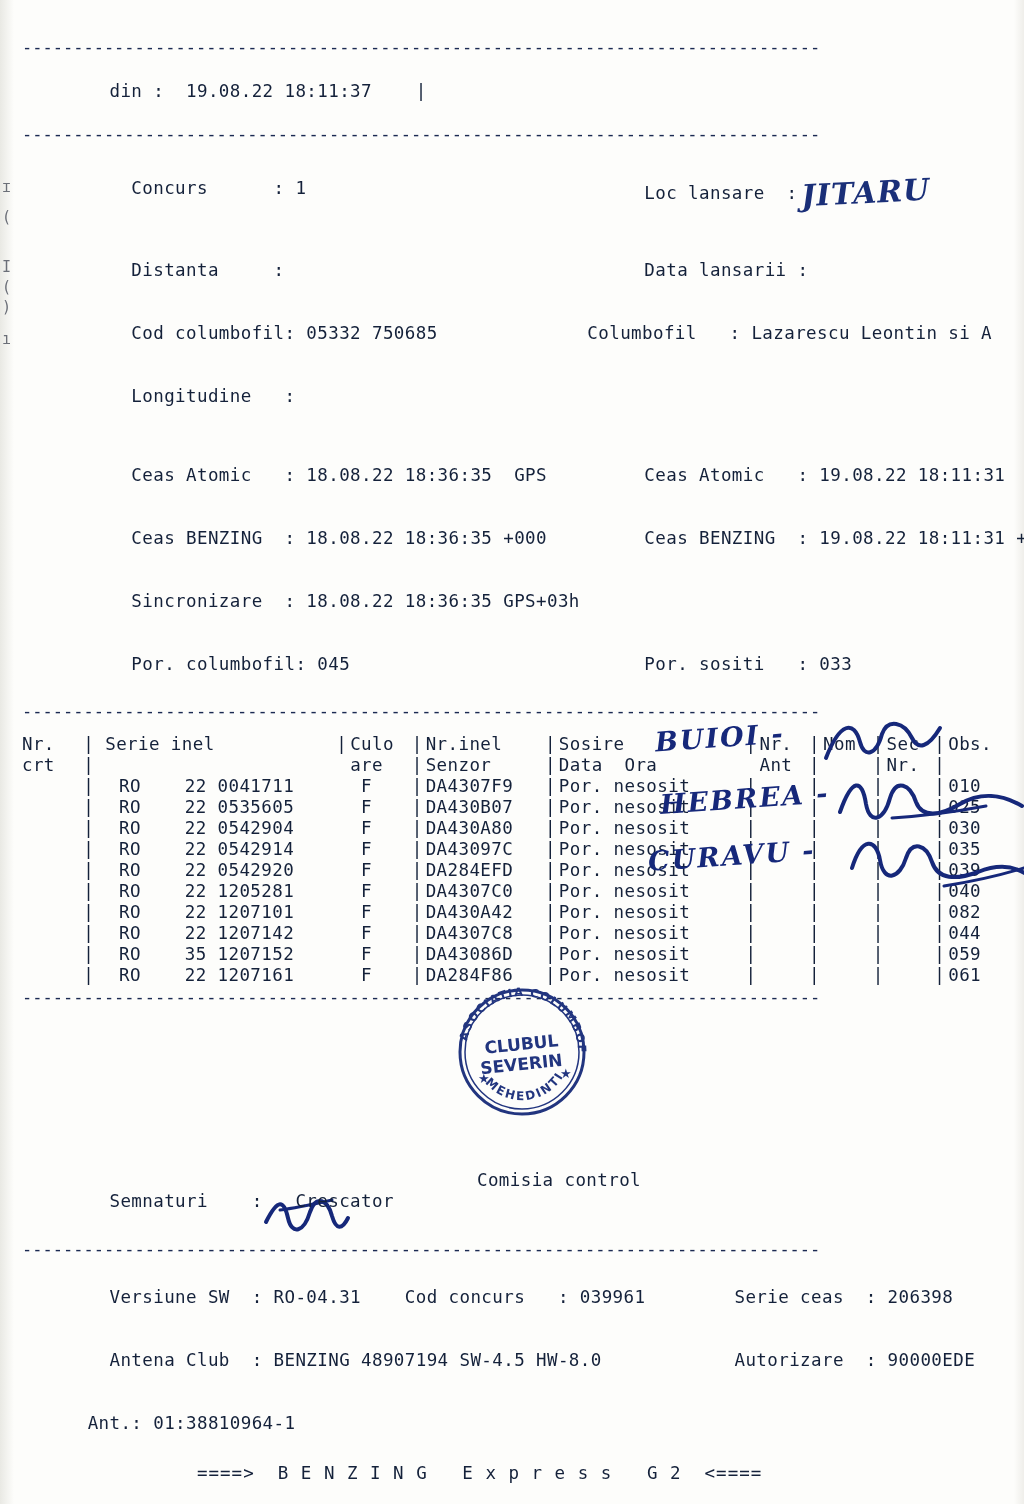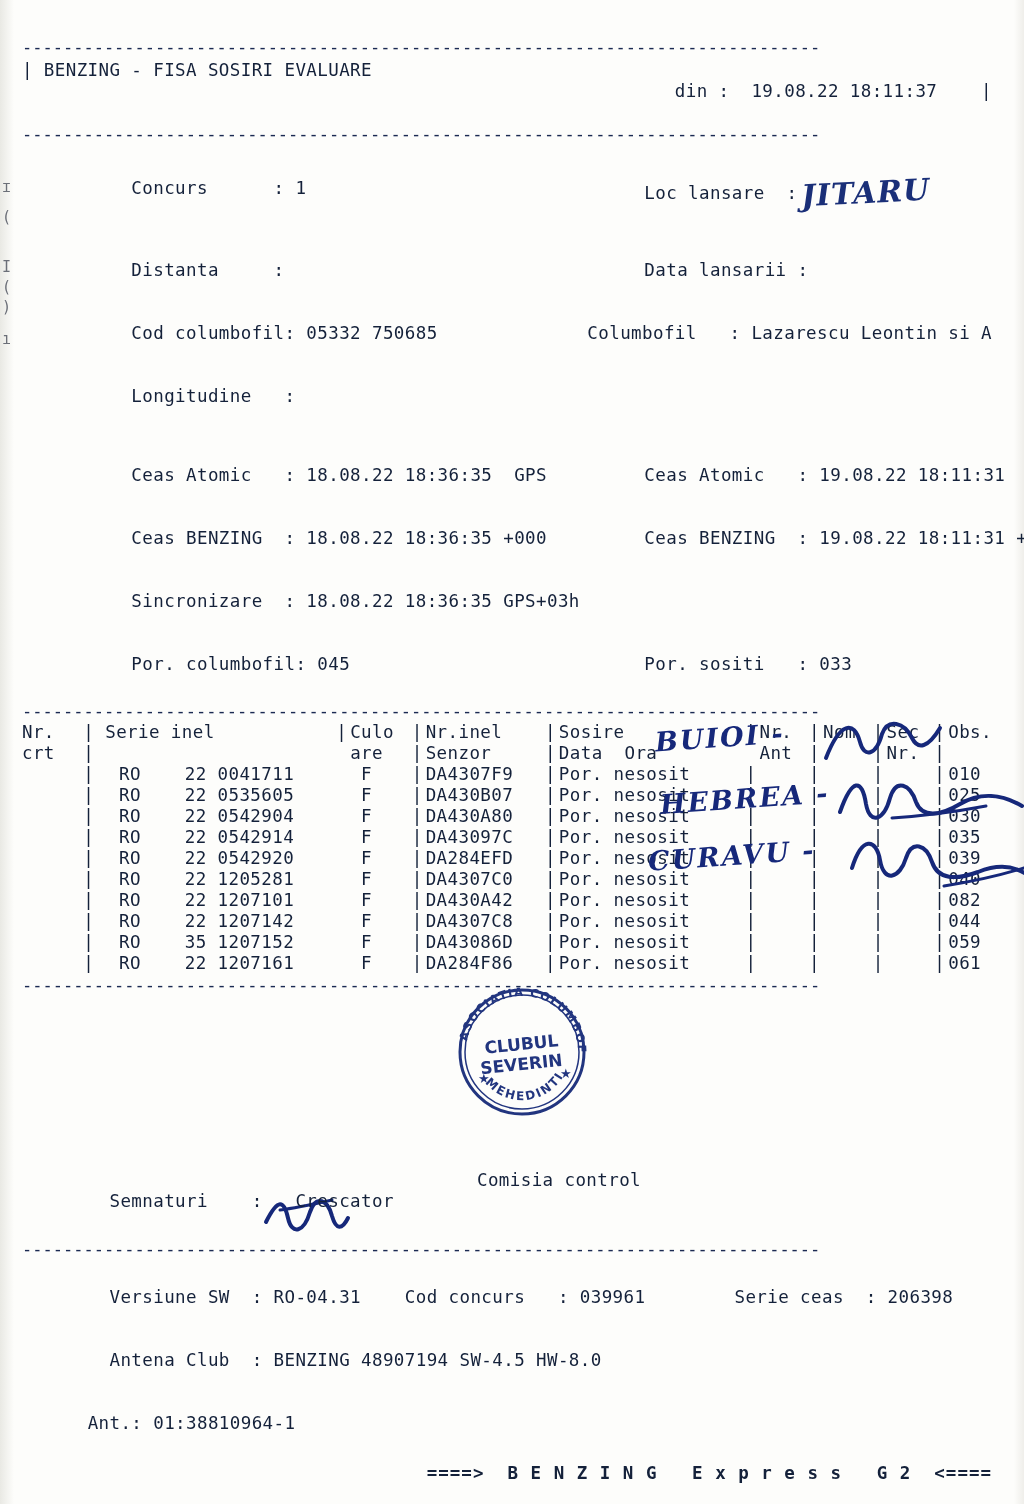--- a/index.html
+++ b/index.html
@@ -135,21 +135,21 @@
     margin-top: 2px;
   }
   .sem-a { width: 455px; white-space: pre; }
   .sem-b { width: 250px; white-space: pre; }
   .sem-c { white-space: pre; }
 
   .foot-line { white-space: pre; }
   .foot-cols { display: flex; }
   .foot-left { width: 625px; white-space: pre; }
   .foot-right { white-space: pre; }
-  .express { text-align: right; padding-left: 175px; white-space: pre; letter-spacing: 1px; font-weight: bold; }
+  .express { text-align: left; padding-left: 175px; white-space: pre; letter-spacing: 1px; }
 
   
   .margin-mark {
     position: absolute;
     left: 2px;
     font-family: "DejaVu Sans Mono", monospace;
     font-size: 15px;
     color: #6b6f78;
   }
 </style>
@@ -165,21 +165,20 @@
   <div class="margin-mark" style="top:258px;">I</div>
   <div class="margin-mark" style="top:278px;">(</div>
   <div class="margin-mark" style="top:298px;">)</div>
   <div class="margin-mark" style="top:330px;">ı</div>
 
   <div class="sheet">
 
     <div class="rule mono">------------------------------------------------------------------------------</div>
 
     <div class="title-row">
-      <div class="left mono">| BENZING - FISA SOSIRI EVALUARE</div>
       <div class="right mono">
         <span>din :</span><span>  </span><span>19.08.22 18:11:37</span><span>    </span><span>|</span>
       </div>
     </div>
 
     <div class="rule mono">------------------------------------------------------------------------------</div>
 
     <div class="block">
       <div class="two-col">
         <div class="col-a mono">
@@ -246,21 +245,21 @@
           <span>Por. columbofil:</span><span> </span><span>045</span>
         </div>
         <div class="col-b mono">
           <span>Por. sositi</span><span>   </span><span>:</span><span> </span><span>033</span>
         </div>
       </div>
     </div>
 
     <div class="rule mono" style="margin-top:8px;">------------------------------------------------------------------------------</div>
 
-    <div class="block" style="margin-top:4px;">
+    <div class="block" style="margin-top:16px;">
       <table class="listing">
         <thead>
           <tr>
             <td style="width:62px;"><span>Nr.</span></td>
             <td class="vbar" style="width:14px;">|</td>
             <td style="width:240px;"><span style="padding-left:8px;">Serie inel</span></td>
             <td class="vbar" style="width:14px;">|</td>
             <td style="width:62px;"><span>Culo</span></td>
             <td class="vbar" style="width:14px;">|</td>
             <td style="width:120px;"><span>Nr.inel</span></td>
@@ -554,20 +553,23 @@
         <span>Versiune SW</span><span>  </span><span>:</span><span> </span><span>RO-04.31</span><span>    </span><span>Cod concurs</span><span>   </span><span>:</span><span> </span><span>039961</span>
       </div>
       <div class="foot-right mono">
         <span>Serie ceas</span><span>  </span><span>:</span><span> </span><span>206398</span>
       </div>
     </div>
     <div class="foot-cols">
       <div class="foot-left mono">
         <span>Antena Club</span><span>  </span><span>:</span><span> </span><span>BENZING 48907194 SW-4.5 HW-8.0</span>
       </div>
+      <div class="foot-right mono">
+        <span>Autorizare</span><span>  </span><span>:</span><span> </span><span>90000EDE</span>
+      </div>
     </div>
     <div class="foot-line mono">
       <span>Ant.:</span><span> </span><span>01:38810964-1</span>
     </div>
     <div class="express mono" style="margin-top:8px;">====&gt;  B E N Z I N G   E x p r e s s   G 2  &lt;====</div>
   </div>
 
 </div>
 
 </body></html>

